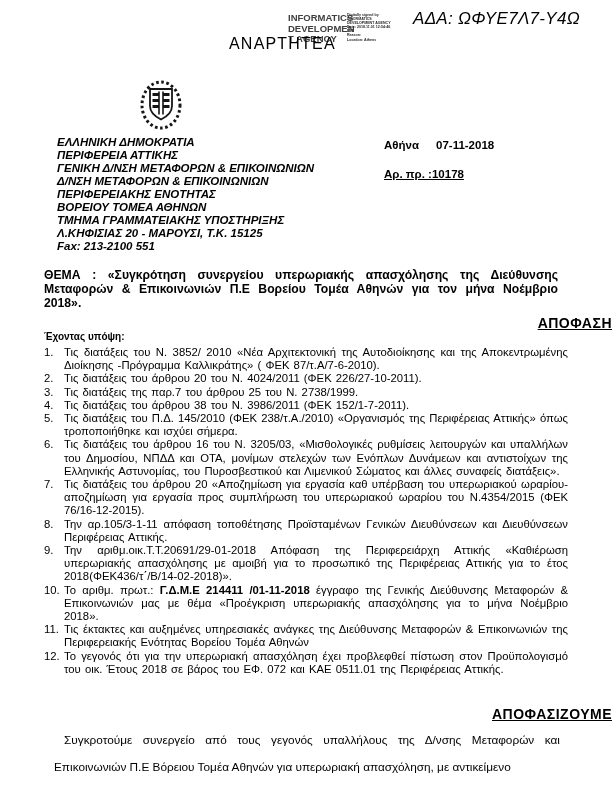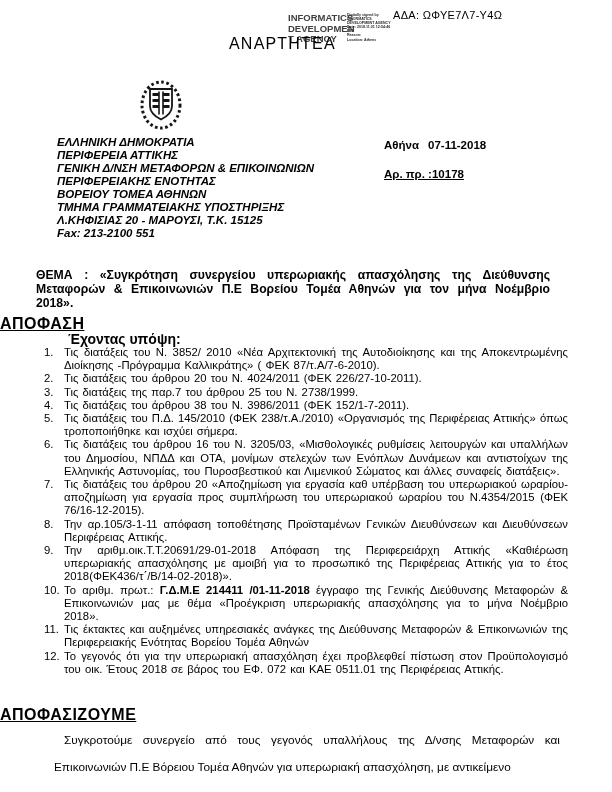--- a/index.html
+++ b/index.html
@@ -3,48 +3,48 @@
 <meta charset="utf-8">
 <style>
   html,body { margin:0; padding:0; background:#888; }
   .page {
     position:relative; width:612px; height:792px; margin:0 auto;
     background:#ffffff; color:#000;
     font-family:"Liberation Sans", sans-serif;
     overflow:hidden;
   }
   
-  .ada { position:absolute; left:393px; top:9px; font-size:11px; letter-spacing:.3px; }
+  .ada { position:absolute; left:413px; top:9px; font-size:17px; letter-spacing:.3px;font-style:italic; }
   .agency {
     position:absolute; left:288px; top:13px; width:64px;
     font-size:9.5px; font-weight:bold; color:#3f3f3f; line-height:10.5px;
   }
   .sig {
     position:absolute; left:347px; top:13px; width:78px;
     font-size:3.6px; font-weight:bold; color:#2a2a2a; line-height:4.1px;
   }
   .anartitea { position:absolute; left:229px; top:35px; font-size:16px; letter-spacing:1.2px; }
   .emblem { position:absolute; left:137px; top:80px; }
   
   .org { position:absolute; left:57px; top:136px; font-size:11.5px; font-weight:bold; line-height:13px; white-space:nowrap;font-style:italic; }
-  .citydate { position:absolute; left:384px; top:139px; font-size:11.5px; font-weight:bold; display:flex; gap:9px; }
+  .citydate { position:absolute; left:384px; top:139px; font-size:11.5px; font-weight:bold; display:flex; gap:17px; }
   .protocol { position:absolute; left:384px; top:168px; font-size:11.5px; font-weight:bold;text-decoration:underline; }
   
   .subject {
-    position:absolute; left:36px; top:268px; width:514px;
+    position:absolute; left:44px; top:268px; width:514px;
     font-size:12.2px; font-weight:bold; line-height:14px;
     text-align:justify; word-spacing:2px;
   }
   
   .center-title {
-    position:absolute; left:0; width:100%; text-align:left;
-    font-size:16px; font-weight:bold; text-decoration:underline; letter-spacing:.5px;
+    position:absolute; left:0; width:100%; text-align:right;
+    font-size:14px; font-weight:bold; text-decoration:underline; letter-spacing:.5px;
   }
   .decision-title { top:315px; }
-  .having { position:absolute; left:44px; top:331px; font-size:14px; font-weight:bold;margin-left:24px; }
+  .having { position:absolute; left:44px; top:331px; font-size:10px; font-weight:bold; }
   .list { position:absolute; left:44px; top:346px; width:524px; font-size:11.3px; line-height:13.2px; }
   .li { display:flex; }
   .num { flex:0 0 20px; }
   .txt { flex:1; text-align:justify; word-spacing:1px; }
   .txt b { font-weight:bold; }
   .decide-title { top:706px; }
   .body-para {
     position:absolute; left:54px; top:727px; width:506px;
     font-size:11.8px; line-height:27px; text-align:justify; text-indent:10px;
   }
@@ -86,20 +86,21 @@
       <rect x="26" y="25" width="6.5" height="3" fill="#151515"></rect>
       <rect x="21.2" y="11.5" width="1.6" height="23" fill="#151515"></rect>
       <rect x="25.2" y="11.5" width="1.6" height="23" fill="#151515"></rect>
     </svg>
   </div>
 
   <div class="org">
     <div>ΕΛΛΗΝΙΚΗ ΔΗΜΟΚΡΑΤΙΑ</div>
     <div>ΠΕΡΙΦΕΡΕΙΑ ΑΤΤΙΚΗΣ</div>
     <div>ΓΕΝΙΚΗ Δ/ΝΣΗ ΜΕΤΑΦΟΡΩΝ &amp; ΕΠΙΚΟΙΝΩΝΙΩΝ</div>
+    <div>Δ/ΝΣΗ  ΜΕΤΑΦΟΡΩΝ &amp; ΕΠΙΚΟΙΝΩΝΙΩΝ</div>
     <div>ΠΕΡΙΦΕΡΕΙΑΚΗΣ ΕΝΟΤΗΤΑΣ</div>
     <div>ΒΟΡΕΙΟΥ ΤΟΜΕΑ ΑΘΗΝΩΝ</div>
     <div>ΤΜΗΜΑ ΓΡΑΜΜΑΤΕΙΑΚΗΣ ΥΠΟΣΤΗΡΙΞΗΣ</div>
     <div>Λ.ΚΗΦΙΣΙΑΣ 20 - ΜΑΡΟΥΣΙ, Τ.Κ. 15125</div>
     <div>Fax:  213-2100 551</div>
   </div>
 
   <div class="citydate">
     <span>Αθήνα</span>
     <span>07-11-2018</span>

